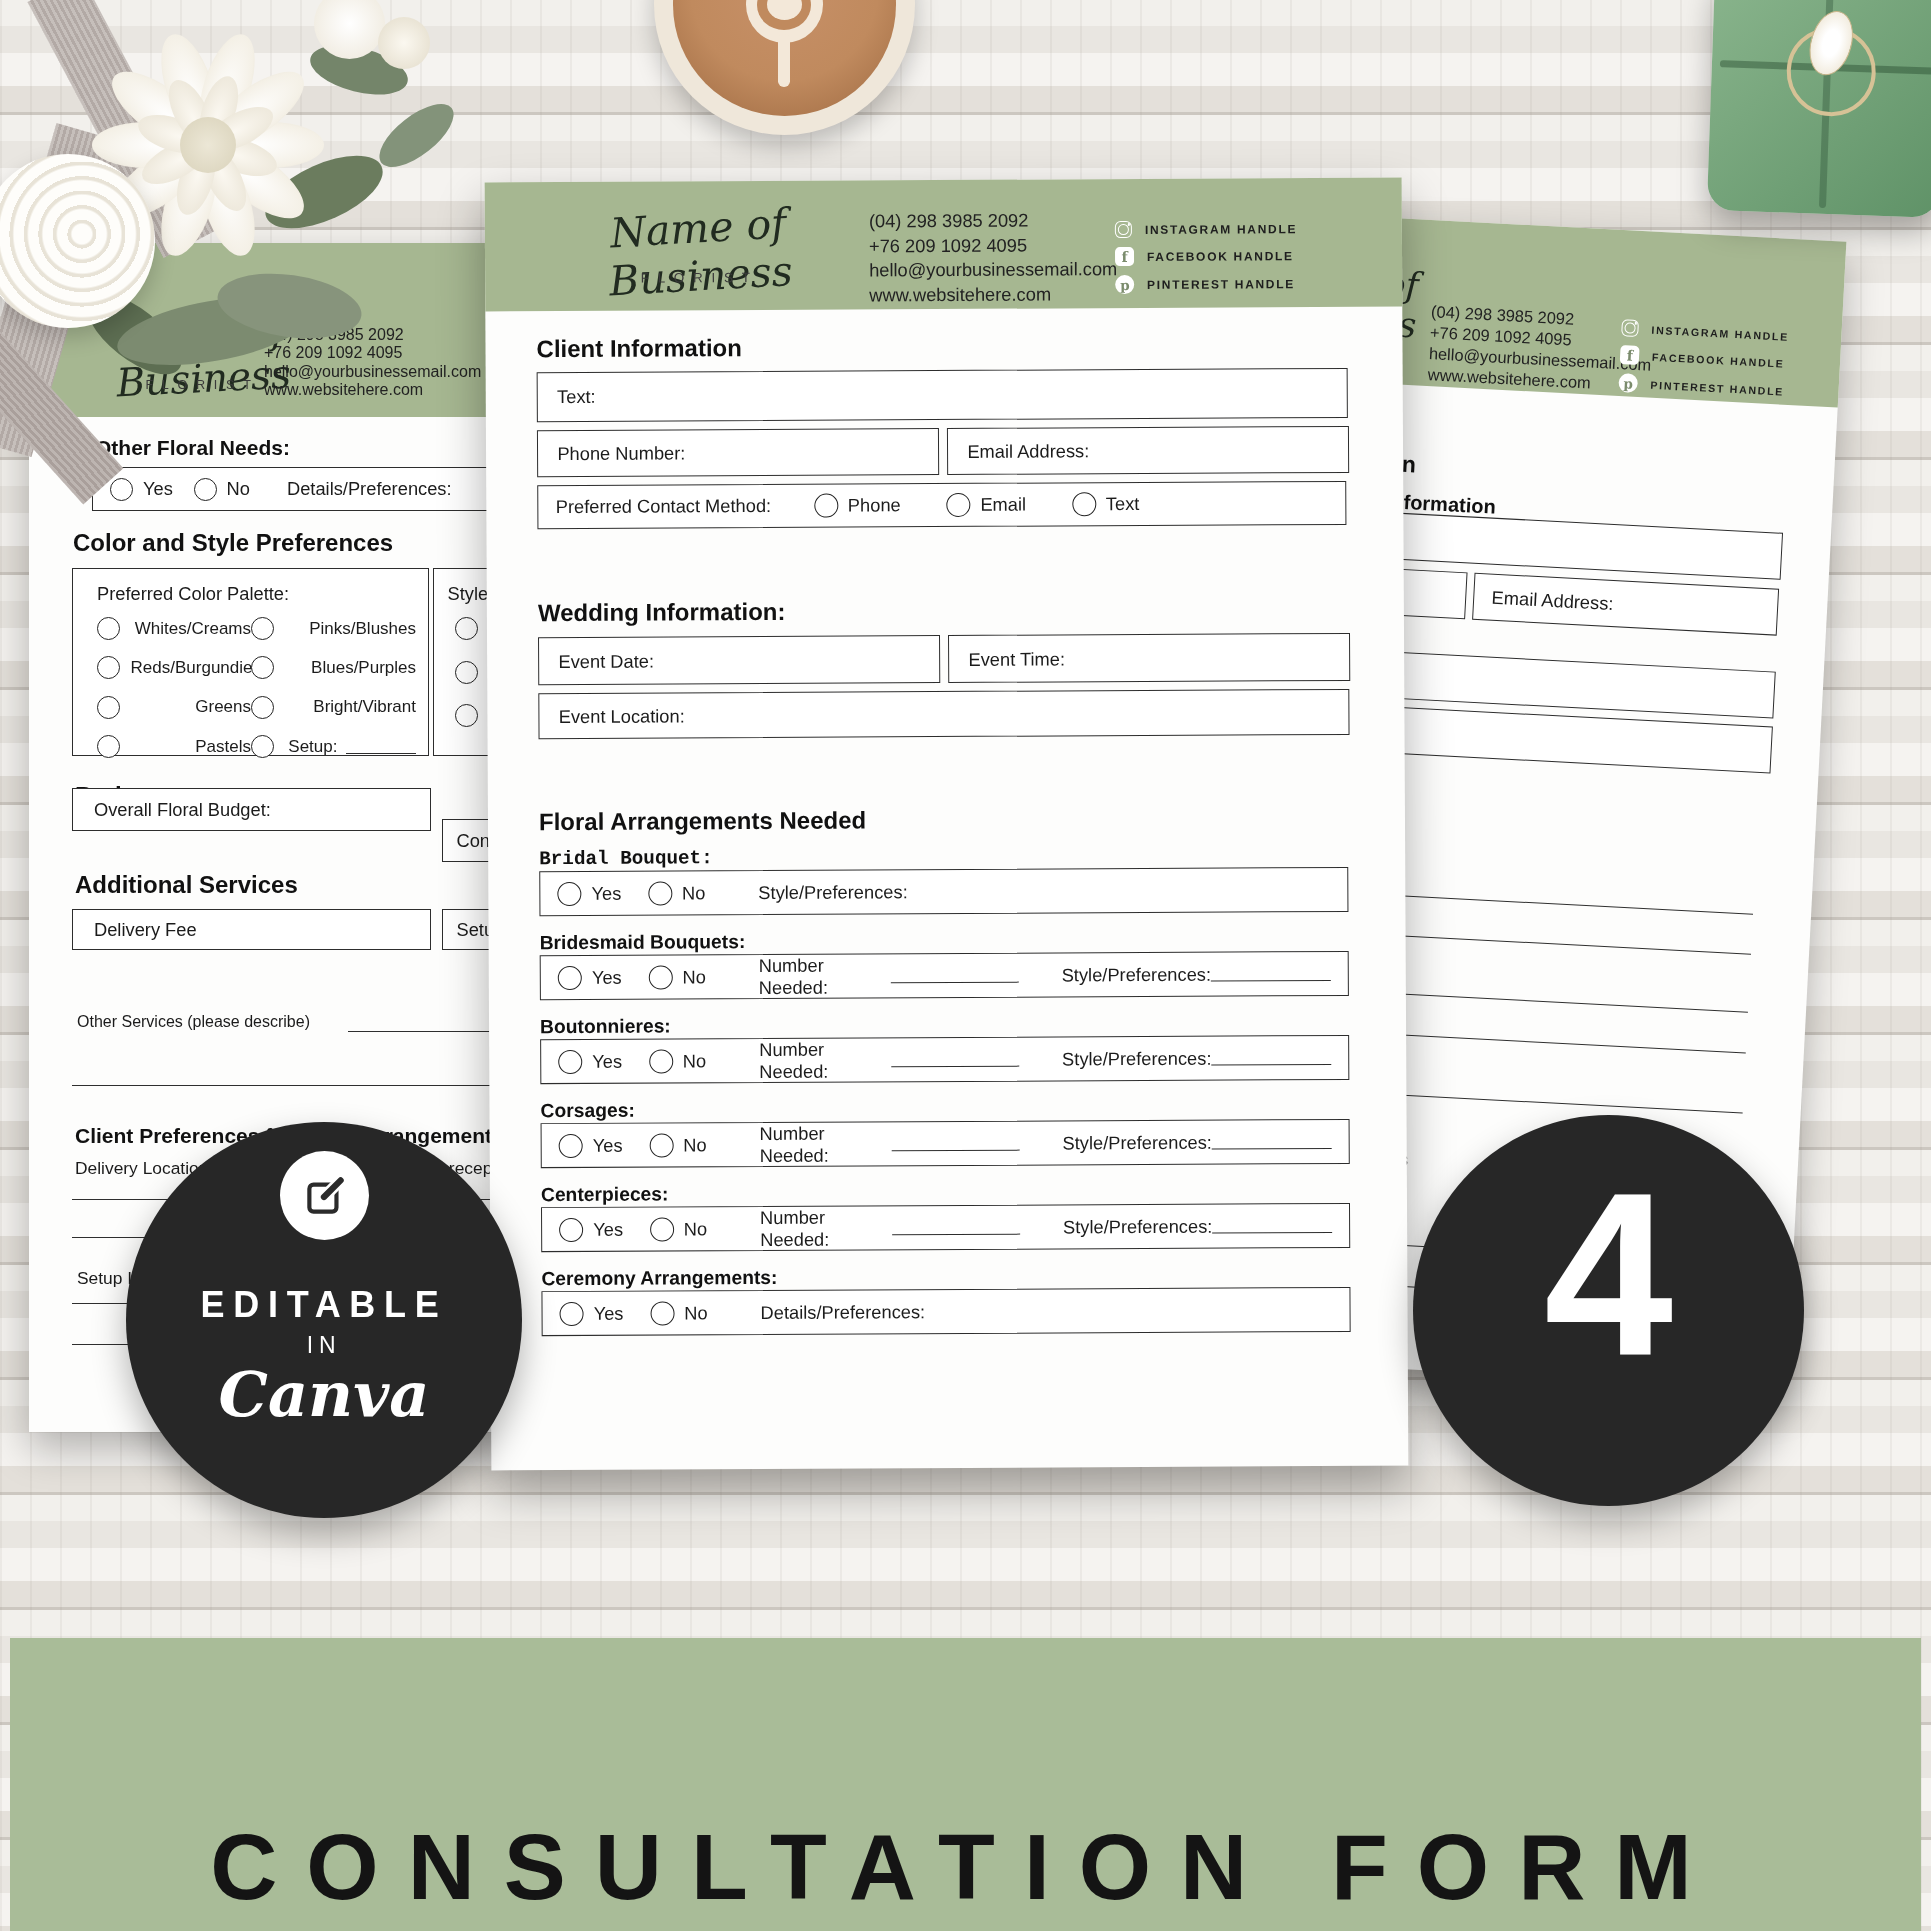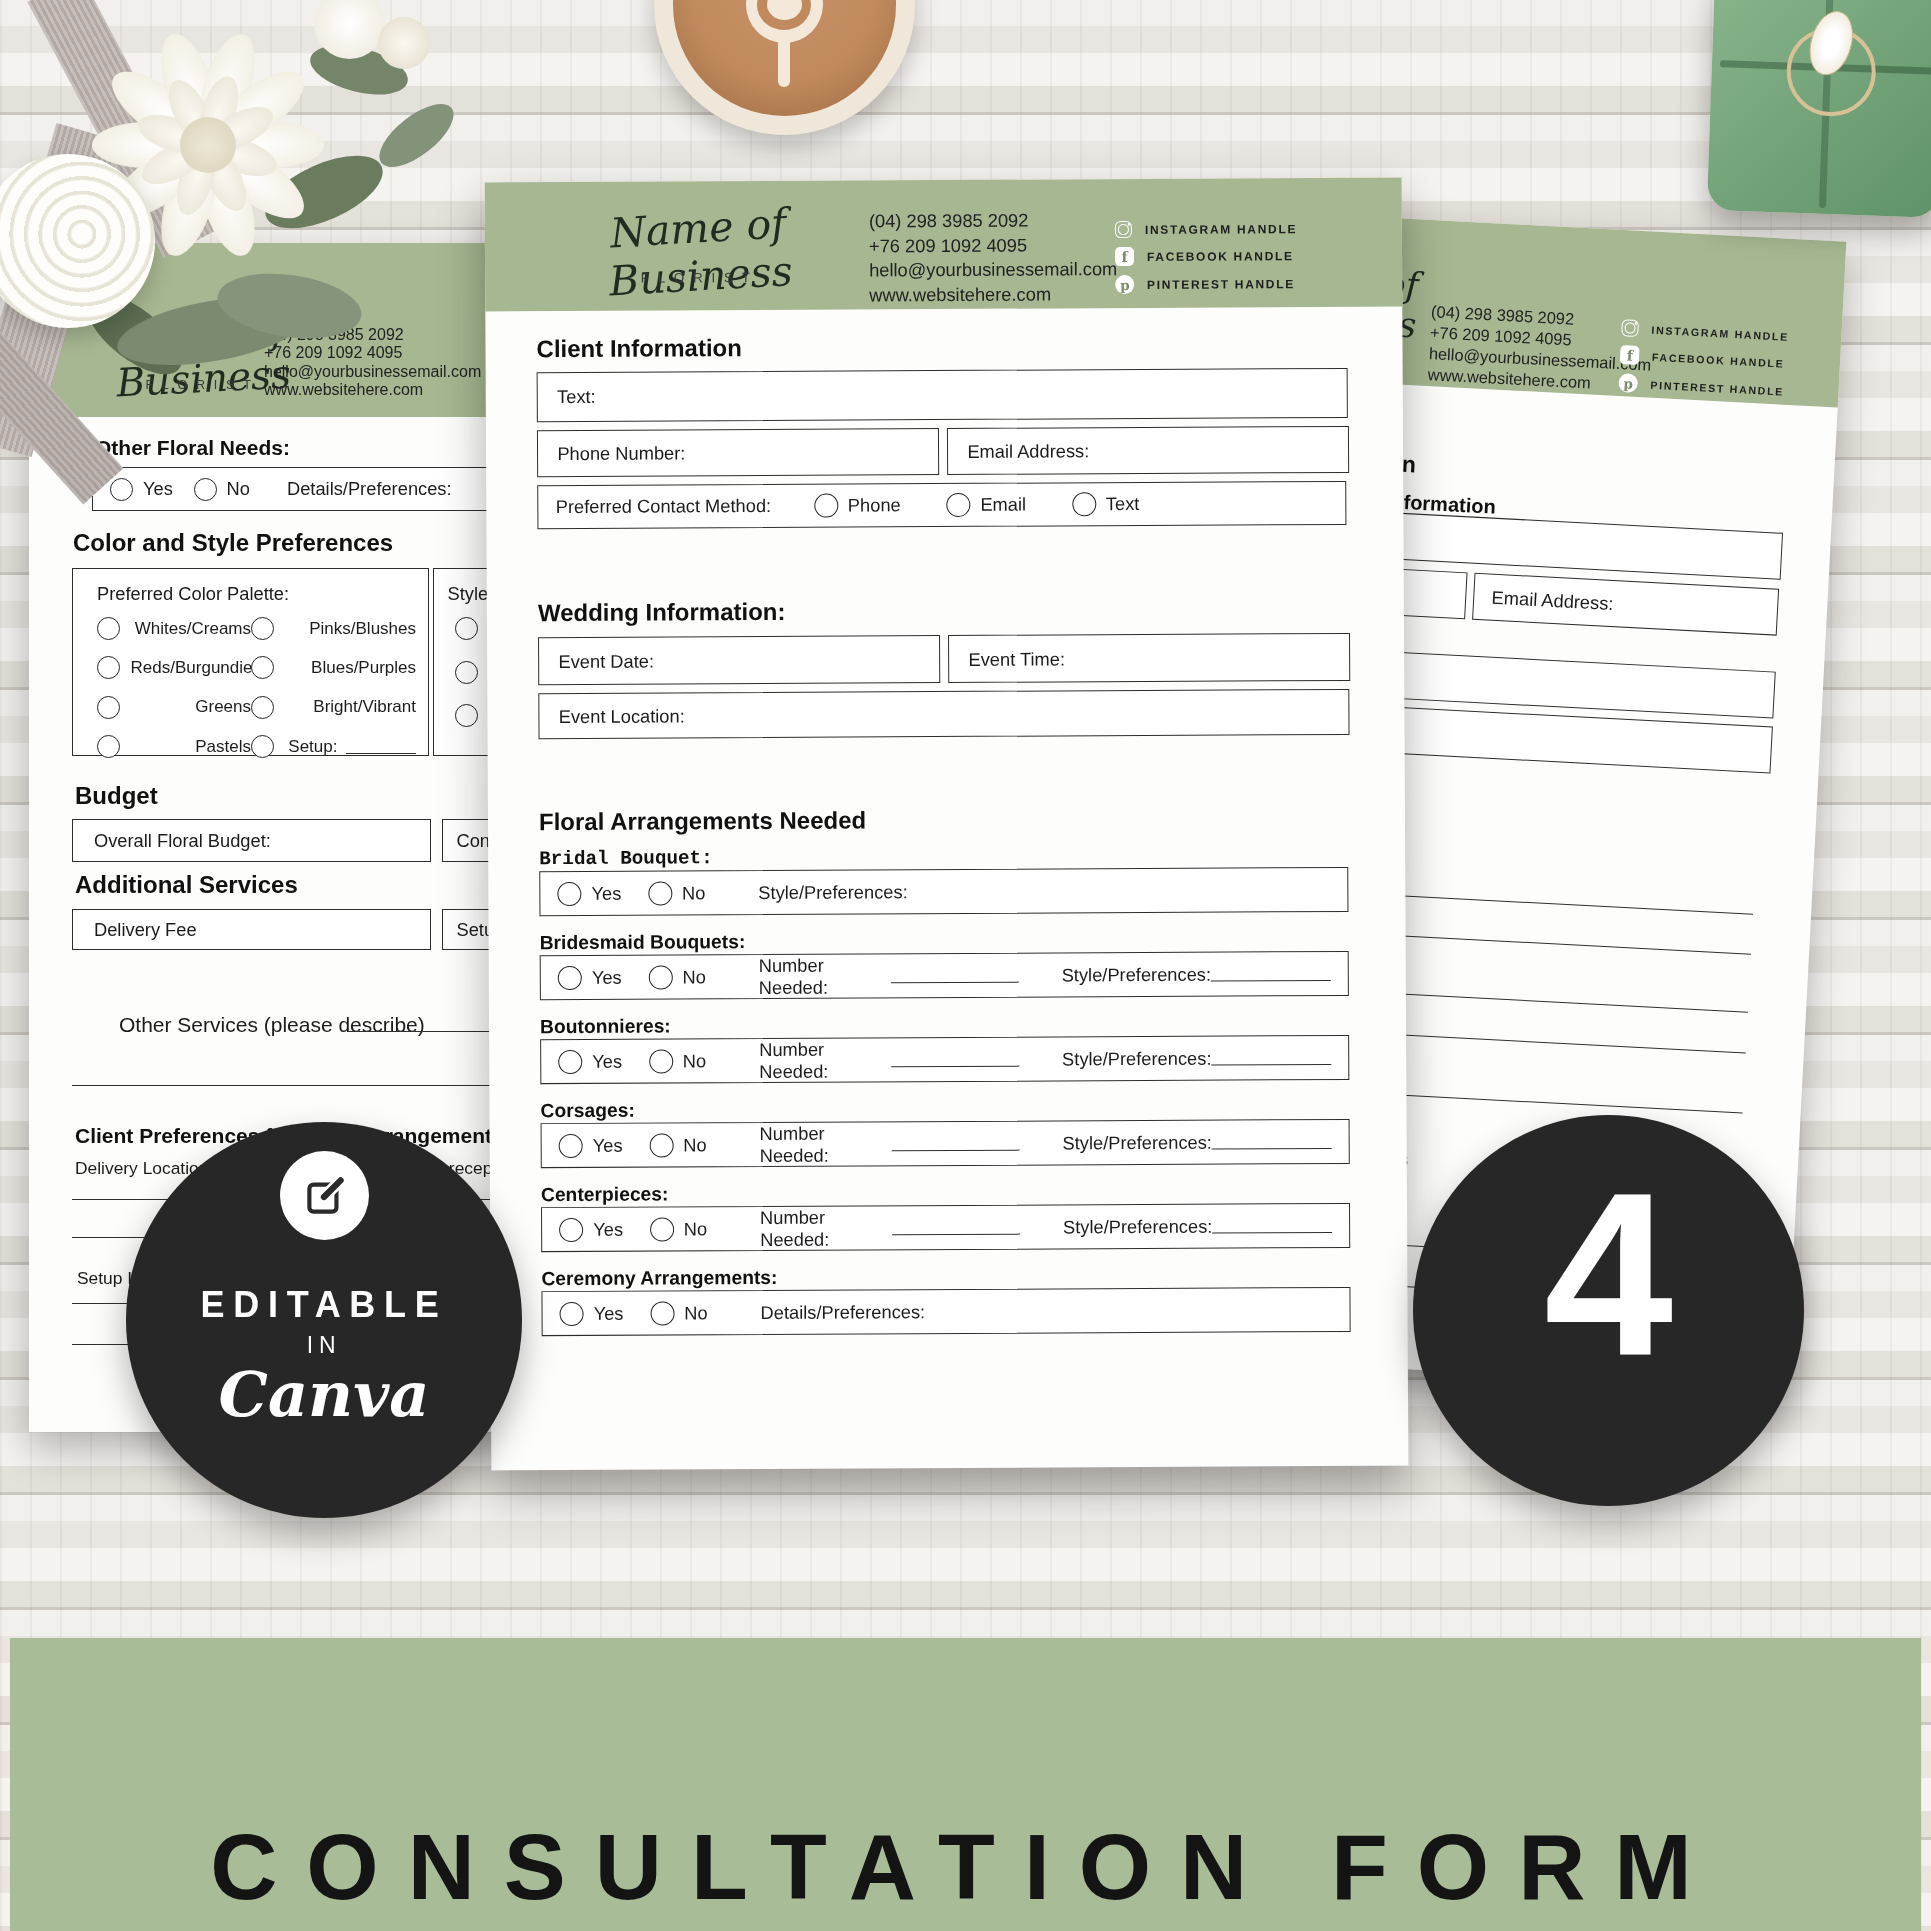--- a/index.html
+++ b/index.html
@@ -181,36 +181,36 @@
           <span class="radio"></span>
           <span>R</span>
         </span>
       <span class="popt abs" style="left:21px;top:135px;">
           <span class="radio"></span>
           <span>G</span>
         </span>
     </div>
 
     <div class="h1" style="left:46px;top:539px;font-size:24px;">Budget</div>
-    <div class="box" style="left:43px;top:576px;width:357px;height:41px;">
+    <div class="box" style="left:43px;top:545px;width:357px;height:41px;">
       <span class="lbl" style="left:21px;top:9.7px;font-size:18.3px;">Overall Floral Budget:</span>
     </div>
     <div class="box" style="left:413px;top:576px;width:106px;height:41px;">
       <span class="lbl" style="left:13.5px;top:9.7px;font-size:18.3px;">Consul</span>
     </div>
 
     <div class="h1" style="left:46px;top:628px;font-size:24px;">Additional Services</div>
     <div class="box" style="left:43px;top:666px;width:357px;height:39px;">
       <span class="lbl" style="left:21px;top:8.7px;font-size:18.3px;">Delivery Fee</span>
     </div>
     <div class="box" style="left:413px;top:666px;width:106px;height:39px;">
       <span class="lbl" style="left:13.5px;top:8.7px;font-size:18.3px;">Setup</span>
     </div>
 
-    <div class="lbl" style="left:48px;top:770px;font-size:21px;margin-left:42px;">Other Services (please describe)</div>
+    <div class="lbl" style="left:48px;top:770px;font-size:16px;">Other Services (please describe)</div>
     <div class="hline" style="left:319px;top:788px;width:179px;"></div>
     <div class="hline" style="left:43px;top:842px;width:454px;"></div>
 
     <div class="h1" style="left:46px;top:881px;font-size:21px;">Client Preferences for Floral Arrangement Delivery &amp; S</div>
     <div class="lbl" style="left:46px;top:915px;font-size:17.4px;">Delivery Location Details: (</div>
     <div class="lbl" style="left:386px;top:915px;font-size:17.4px;">and recep</div>
     <div class="hline" style="left:43px;top:956px;width:454px;"></div>
     <div class="hline" style="left:43px;top:994px;width:454px;"></div>
     <div class="lbl" style="left:48px;top:1025px;font-size:17.4px;">Setup Instr</div>
     <div class="hline" style="left:43px;top:1060px;width:454px;"></div>

